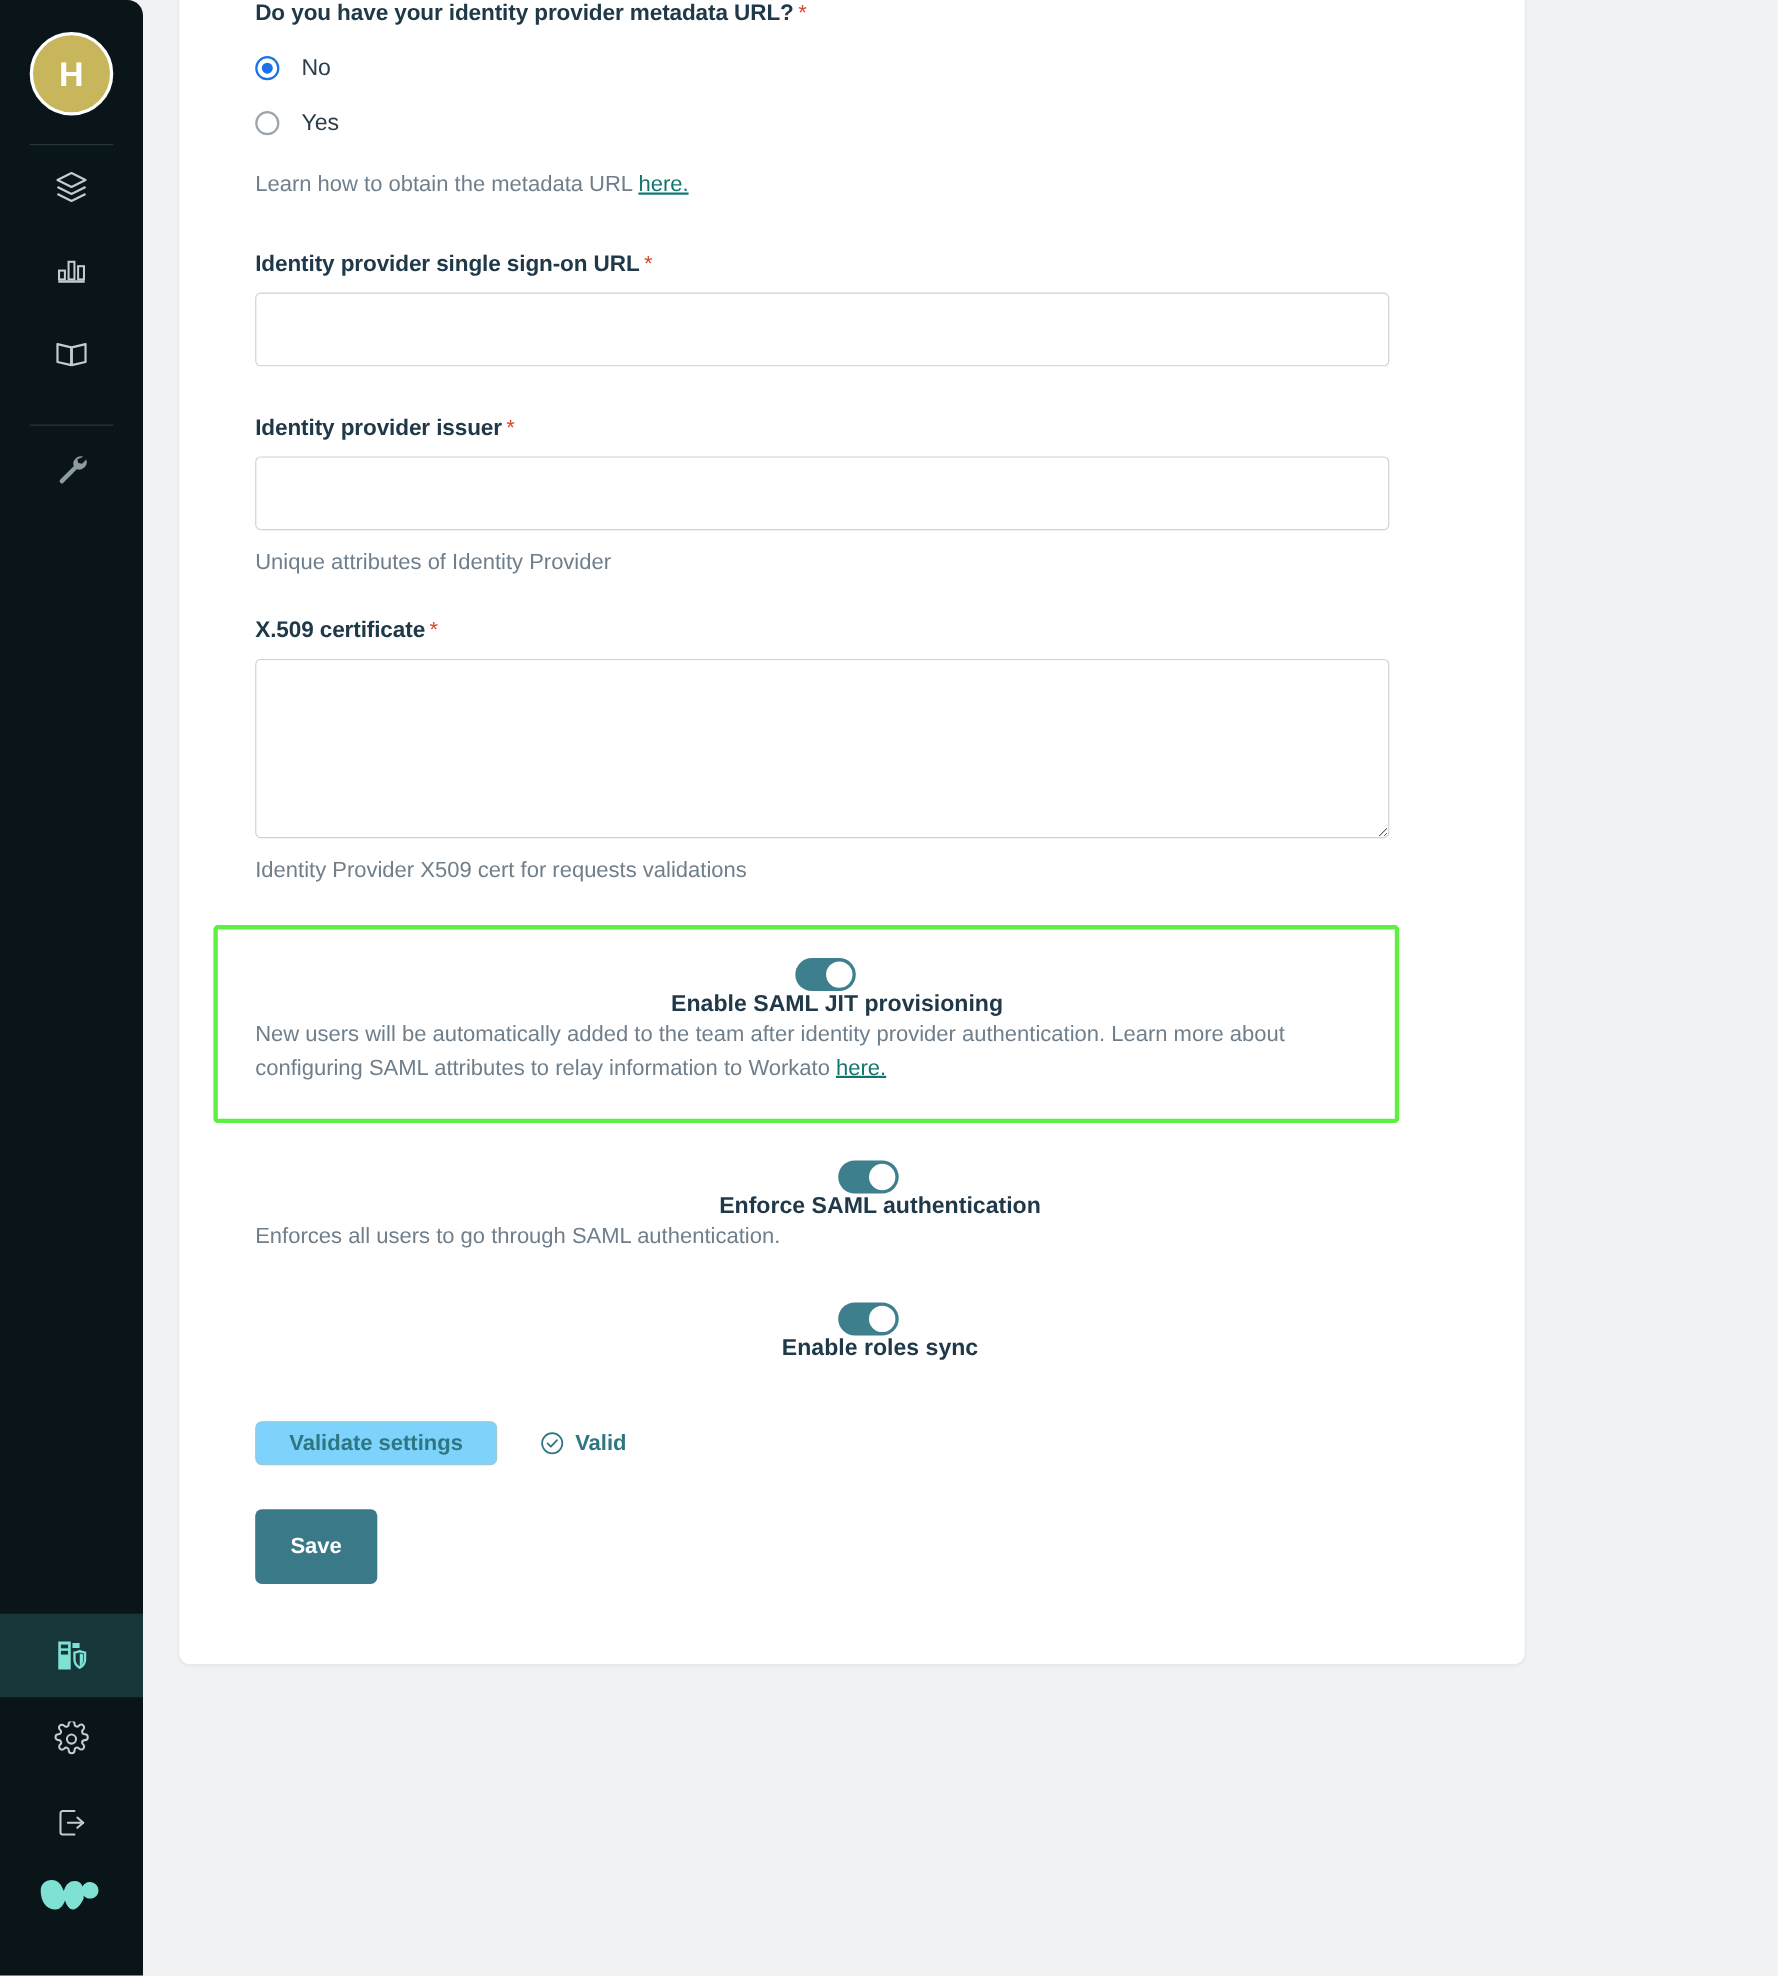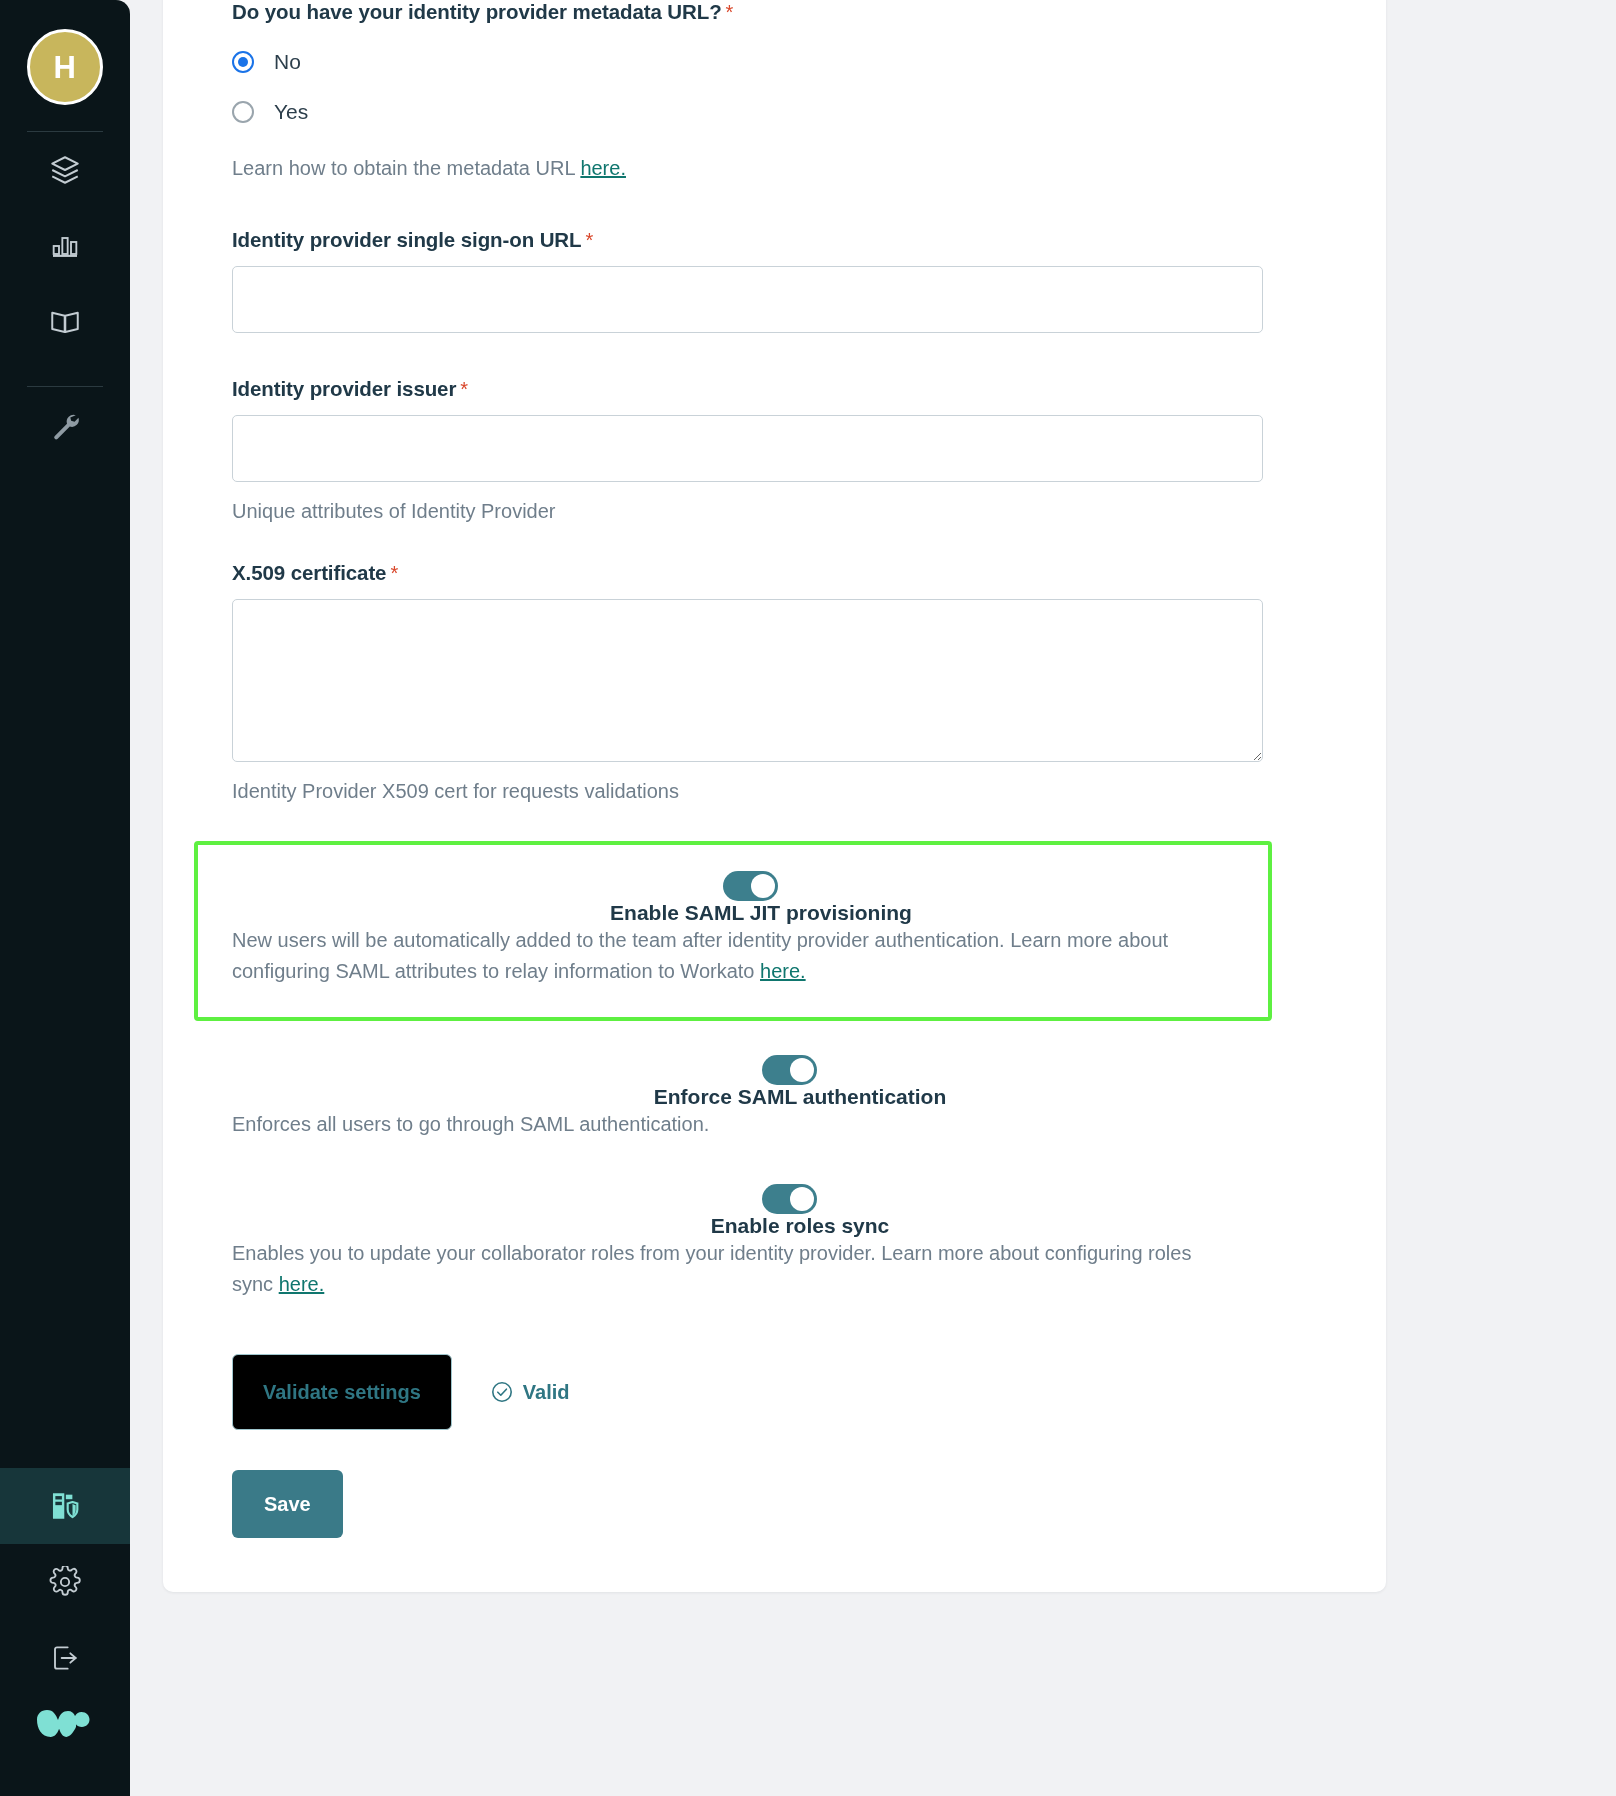--- a/index.html
+++ b/index.html
@@ -198,25 +198,25 @@
     color: #6f7e8b;
     line-height: 1.55;
     max-width: 1000px;
   }
 
   .actions {
     margin-top: 54px;
     display: flex; align-items: center;
   }
   .btn-outline {
-    height: 76px;
+    height: 40px;
     padding: 0 30px;
     border: 1px solid #9fc6cd;
     border-radius: 6px;
-    background: #000000;
+    background: #7dd3fc;
     color: #2f7683;
     font-size: 20px;
     font-weight: bold;
     cursor: pointer;
     font-family: "Liberation Sans", sans-serif;
   }
   .valid-badge {
     display: flex; align-items: center;
     margin-left: 38px;
     color: #2f7683;
@@ -401,21 +401,20 @@
       </div>
 
       <div class="block-gap"></div>
 
       
       <div>
         <div class="toggle-row">
           <span class="toggle"></span>
           <span class="toggle-label">Enable roles sync</span>
         </div>
-        <div class="toggle-desc"><span>Enables you to update your collaborator roles from your identity provider. Learn more about configuring roles sync </span><a class="link" href="#">here.</a></div>
       </div>
 
       
       <div class="actions">
         <button class="btn-outline">Validate settings</button>
         <div class="valid-badge">
           <span>
             <svg width="24" height="24" viewBox="0 0 24 24" fill="none" stroke="#2f7683" stroke-width="1.6" stroke-linecap="round" stroke-linejoin="round">
               <circle cx="12" cy="12" r="9.2"></circle>
               <polyline points="7.8,12.2 10.8,15.2 16.4,9.2"></polyline>

